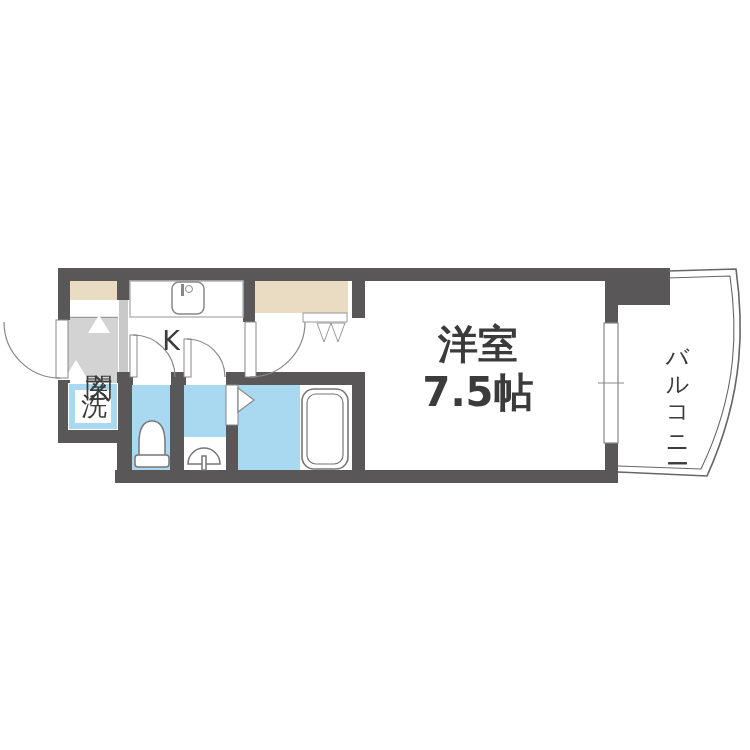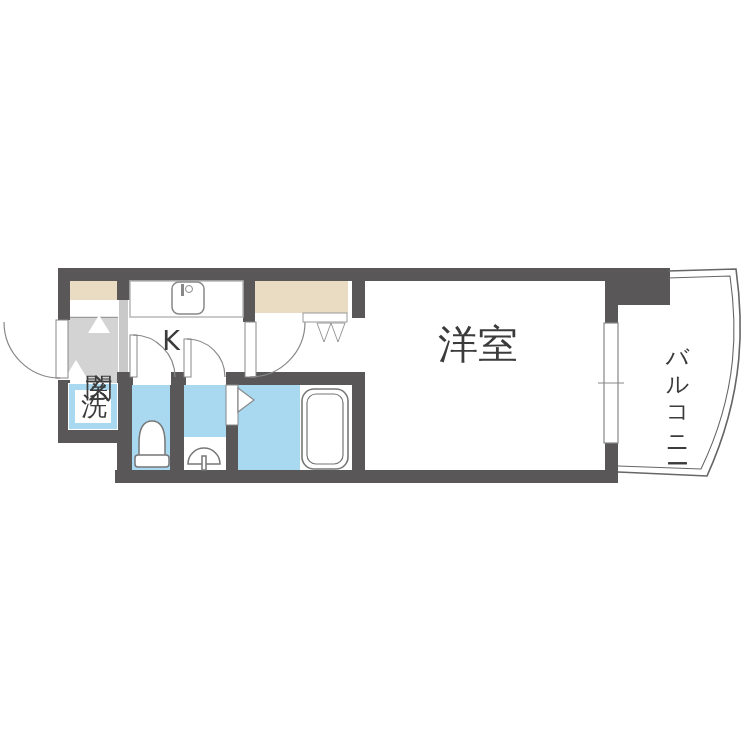--- a/index.html
+++ b/index.html
@@ -14,21 +14,21 @@
   .canvas{
     position:relative;width:750px;height:750px;background:#ffffff;overflow:hidden;
     font-family:"DejaVu Sans","Liberation Sans",sans-serif;color:var(--ink);
   }
   .plan-svg{position:absolute;left:0;top:0;}
   .label{position:absolute;color:var(--ink);text-align:center;line-height:1.1;}
   .label.vertical{writing-mode:vertical-rl;text-orientation:mixed;}
   .lbl-entrance{left:84px;top:319px;width:30px;height:70px;font-size:27px;letter-spacing:2px;}
   .lbl-laundry{left:79px;top:392px;width:30px;font-size:26px;}
   .lbl-kitchen{left:155px;top:326px;width:32px;font-size:27px;}
-  .lbl-main{left:368px;top:320px;width:220px;font-size:40px;line-height:48px;font-weight:400;}
+  .lbl-main{left:368px;top:320px;width:220px;font-size:40px;line-height:48px;font-weight:700;}
   .lbl-balcony{left:660px;top:306px;width:30px;height:175px;font-size:23px;letter-spacing:4px;}
 </style>
 </head>
 <body>
 
 <div class="canvas">
 
   <svg class="plan-svg" width="750" height="750" viewBox="0 0 750 750">
 
     <rect x="68" y="281" width="50" height="19" fill="var(--beige)"></rect>
@@ -127,16 +127,17 @@
       <path d="M668,271 L736,269 C743,320 746,390 707,476 L618,472" stroke-width="1.6"></path>
       <path d="M668,278 L730,276 C737,325 739,390 701,469 L618,466" stroke-width="1.1"></path>
     </g>
   </svg>
 
   <div class="label vertical lbl-entrance">玄関</div>
   <div class="label lbl-laundry">洗</div>
   <div class="label lbl-kitchen">K</div>
   <div class="label lbl-main">
     <div>洋室</div>
+    <div>7.5帖</div>
   </div>
   <div class="label vertical lbl-balcony">バルコニー</div>
 
 </div>
 
 </body></html>

